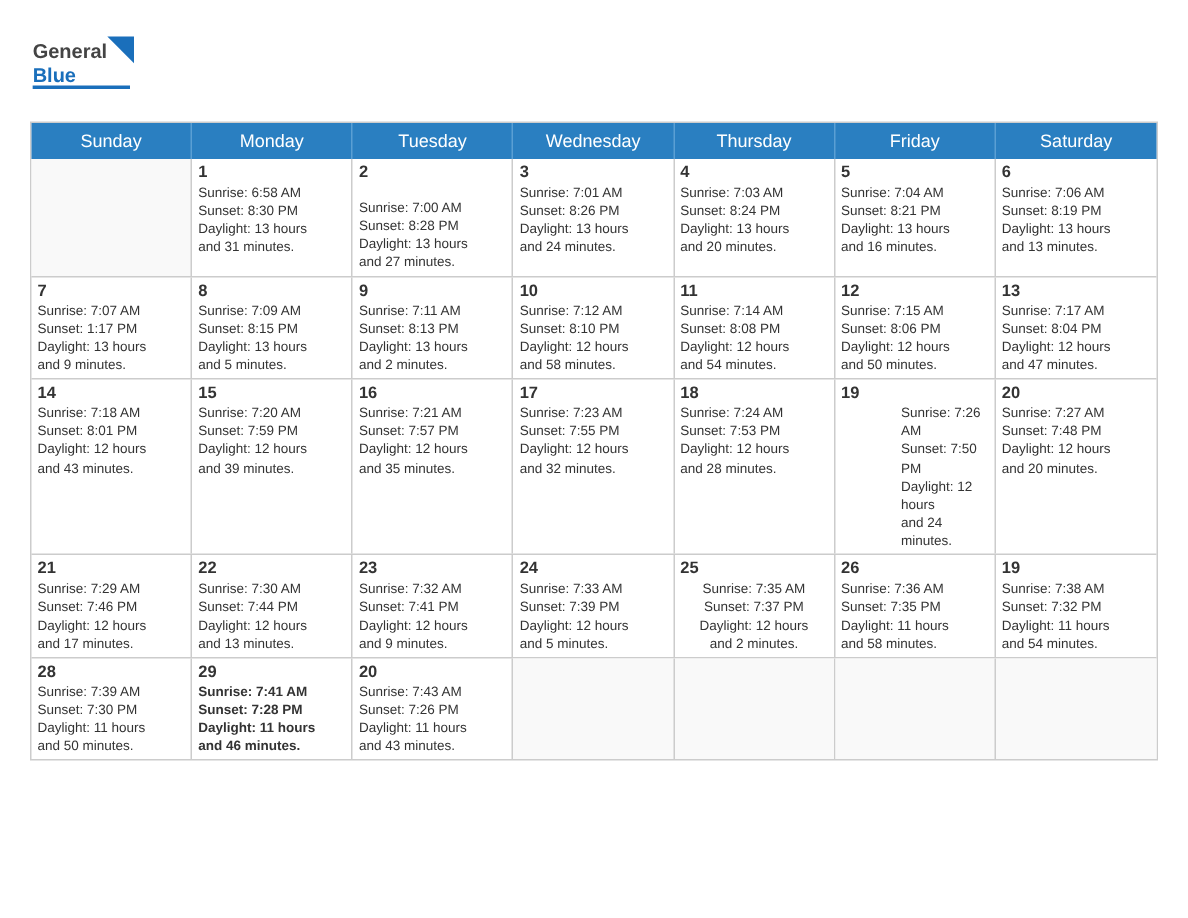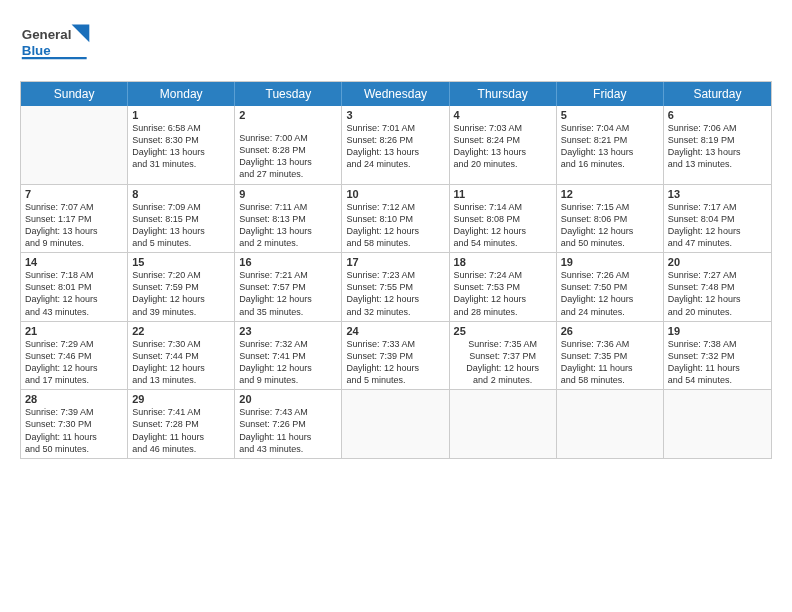--- a/index.html
+++ b/index.html
@@ -264,21 +264,21 @@
           </div>
           <div class="cal-cell">
             <span class="day-num">18</span>
             <div class="cell-info" style="white-space: pre-line;">Sunrise: 7:24 AM
 Sunset: 7:53 PM
 Daylight: 12 hours
 and 28 minutes.</div>
           </div>
           <div class="cal-cell">
             <span class="day-num">19</span>
-            <div class="cell-info" style="white-space: pre-line;">Sunrise: 7:26 AM
+            <div class="cell-info" style="white-space: pre-line; margin-left: 40px;">Sunrise: 7:26 AM
 Sunset: 7:50 PM
 Daylight: 12 hours
 and 24 minutes.</div>
           </div>
           <div class="cal-cell">
             <span class="day-num">20</span>
             <div class="cell-info" style="white-space: pre-line;">Sunrise: 7:27 AM
 Sunset: 7:48 PM
 Daylight: 12 hours
 and 20 minutes.</div>
@@ -338,21 +338,21 @@
         <div class="cal-row">
           <div class="cal-cell">
             <span class="day-num">28</span>
             <div class="cell-info" style="white-space: pre-line;">Sunrise: 7:39 AM
 Sunset: 7:30 PM
 Daylight: 11 hours
 and 50 minutes.</div>
           </div>
           <div class="cal-cell">
             <span class="day-num">29</span>
-            <div class="cell-info" style="white-space: pre-line;">Sunrise: 7:41 AM
+            <div class="cell-info" style="white-space: pre-line; font-weight: bold;">Sunrise: 7:41 AM
 Sunset: 7:28 PM
 Daylight: 11 hours
 and 46 minutes.</div>
           </div>
           <div class="cal-cell">
             <span class="day-num">20</span>
             <div class="cell-info" style="white-space: pre-line;">Sunrise: 7:43 AM
 Sunset: 7:26 PM
 Daylight: 11 hours
 and 43 minutes.</div>

